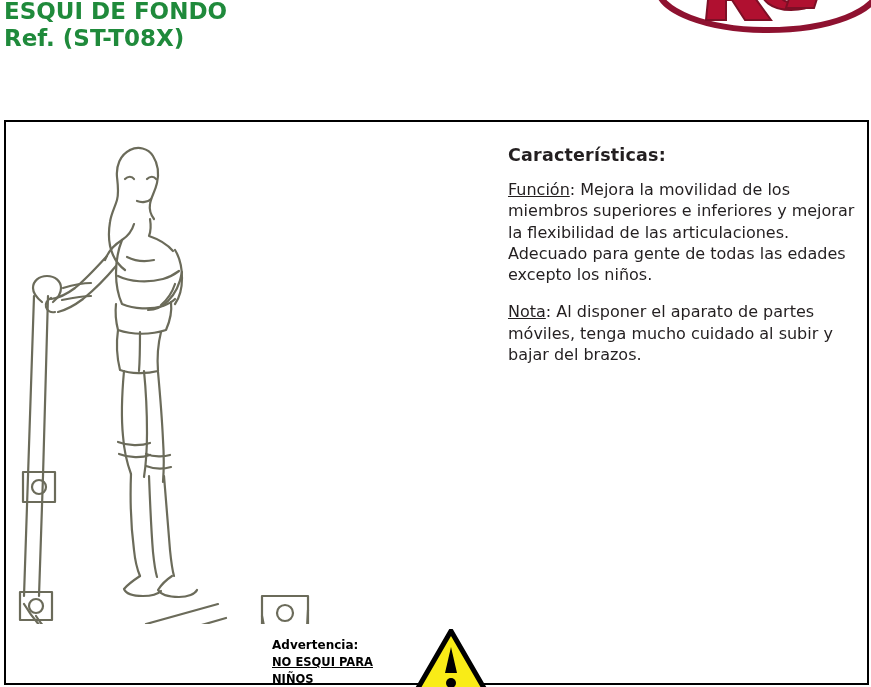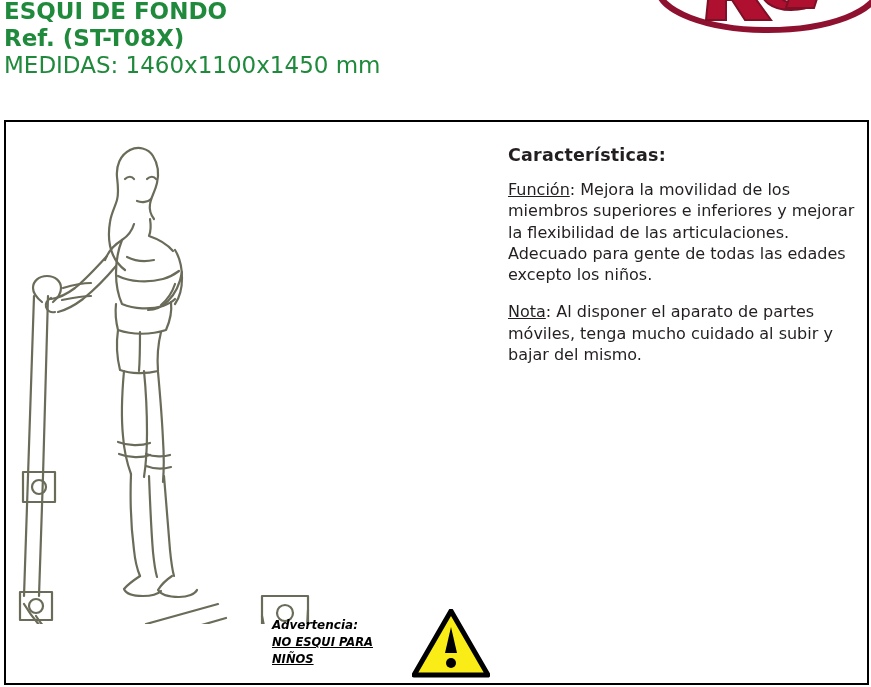--- a/index.html
+++ b/index.html
@@ -83,24 +83,23 @@
     left: 6px;
     top: 124px;
     width: 470px;
     height: 500px;
   }
 
   
   #warning {
     position: absolute;
     left: 272px;
-    top: 610px;
+    top: 630px;
     width: 220px;
     height: 57px;
-    font-style: italic;
   }
   #warning-text {
     position: absolute;
     left: 0;
     top: 6px;
     width: 130px;
     font-family: "DejaVu Sans", sans-serif;
     font-weight: bold;
     font-size: 12px;
     color: #000;
@@ -146,21 +145,20 @@
   }
 </style>
 </head>
 <body>
 
 <div id="header">
 
   <div id="title-block">
     <div class="title-line">ESQUI DE FONDO</div>
     <div class="title-line">Ref. (ST-T08X)</div>
-    <div class="title-line measure">MEDIDAS: 1460x1100x1450 mm</div>
   </div>
 
   <div id="logo">
     <svg width="236" height="98" viewBox="0 0 236 98" xmlns="http://www.w3.org/2000/svg">
       <ellipse cx="118" cy="30" rx="110" ry="42" fill="none" stroke="#8e1230" stroke-width="6"></ellipse>
       <g fill="#b01030" stroke="#7d0f26" stroke-width="2">
         <path d="M62 2 h34 c14 0 22 9 22 20 0 9 -5 15 -13 18 l16 22 h-26 l-13 -20 h-6 v20 h-20z"></path>
         <path d="M140 4 c-18 0 -30 10 -30 24 0 15 12 24 31 24 10 0 18 -2 24 -6 v-20 h-28 v12 h9 v5 c-2 1 -4 1 -6 1 -7 0 -11 -5 -11 -14 0 -10 5 -15 13 -15 5 0 9 2 11 5 l17 -8 c-5 -5 -15 -8 -30 -8z"></path>
       </g>
       <path d="M150 6 l28 0 l-14 44 l-28 0 z" fill="#b01030" stroke="#7d0f26" stroke-width="2"></path>
@@ -273,15 +271,15 @@
 <div id="text-col">
   <div id="char-heading">Características:</div>
 
   <p class="para">
     <span class="lead">Función</span><span>: Mejora la movilidad de los miembros superiores e inferiores y mejorar la flexibilidad de las articulaciones. Adecuado para gente de todas las edades excepto los niños.</span>
   </p>
 
 
 
   <p class="para">
-    <span class="lead">Nota</span><span>: Al disponer el aparato de partes móviles, tenga mucho cuidado al subir y bajar del mismo.</span>
+    <span class="lead">Nota</span><span>: Al disponer el aparato de partes móviles, tenga mucho cuidado al subir y bajar del brazos.</span>
   </p>
 </div>
 
 </body></html>

